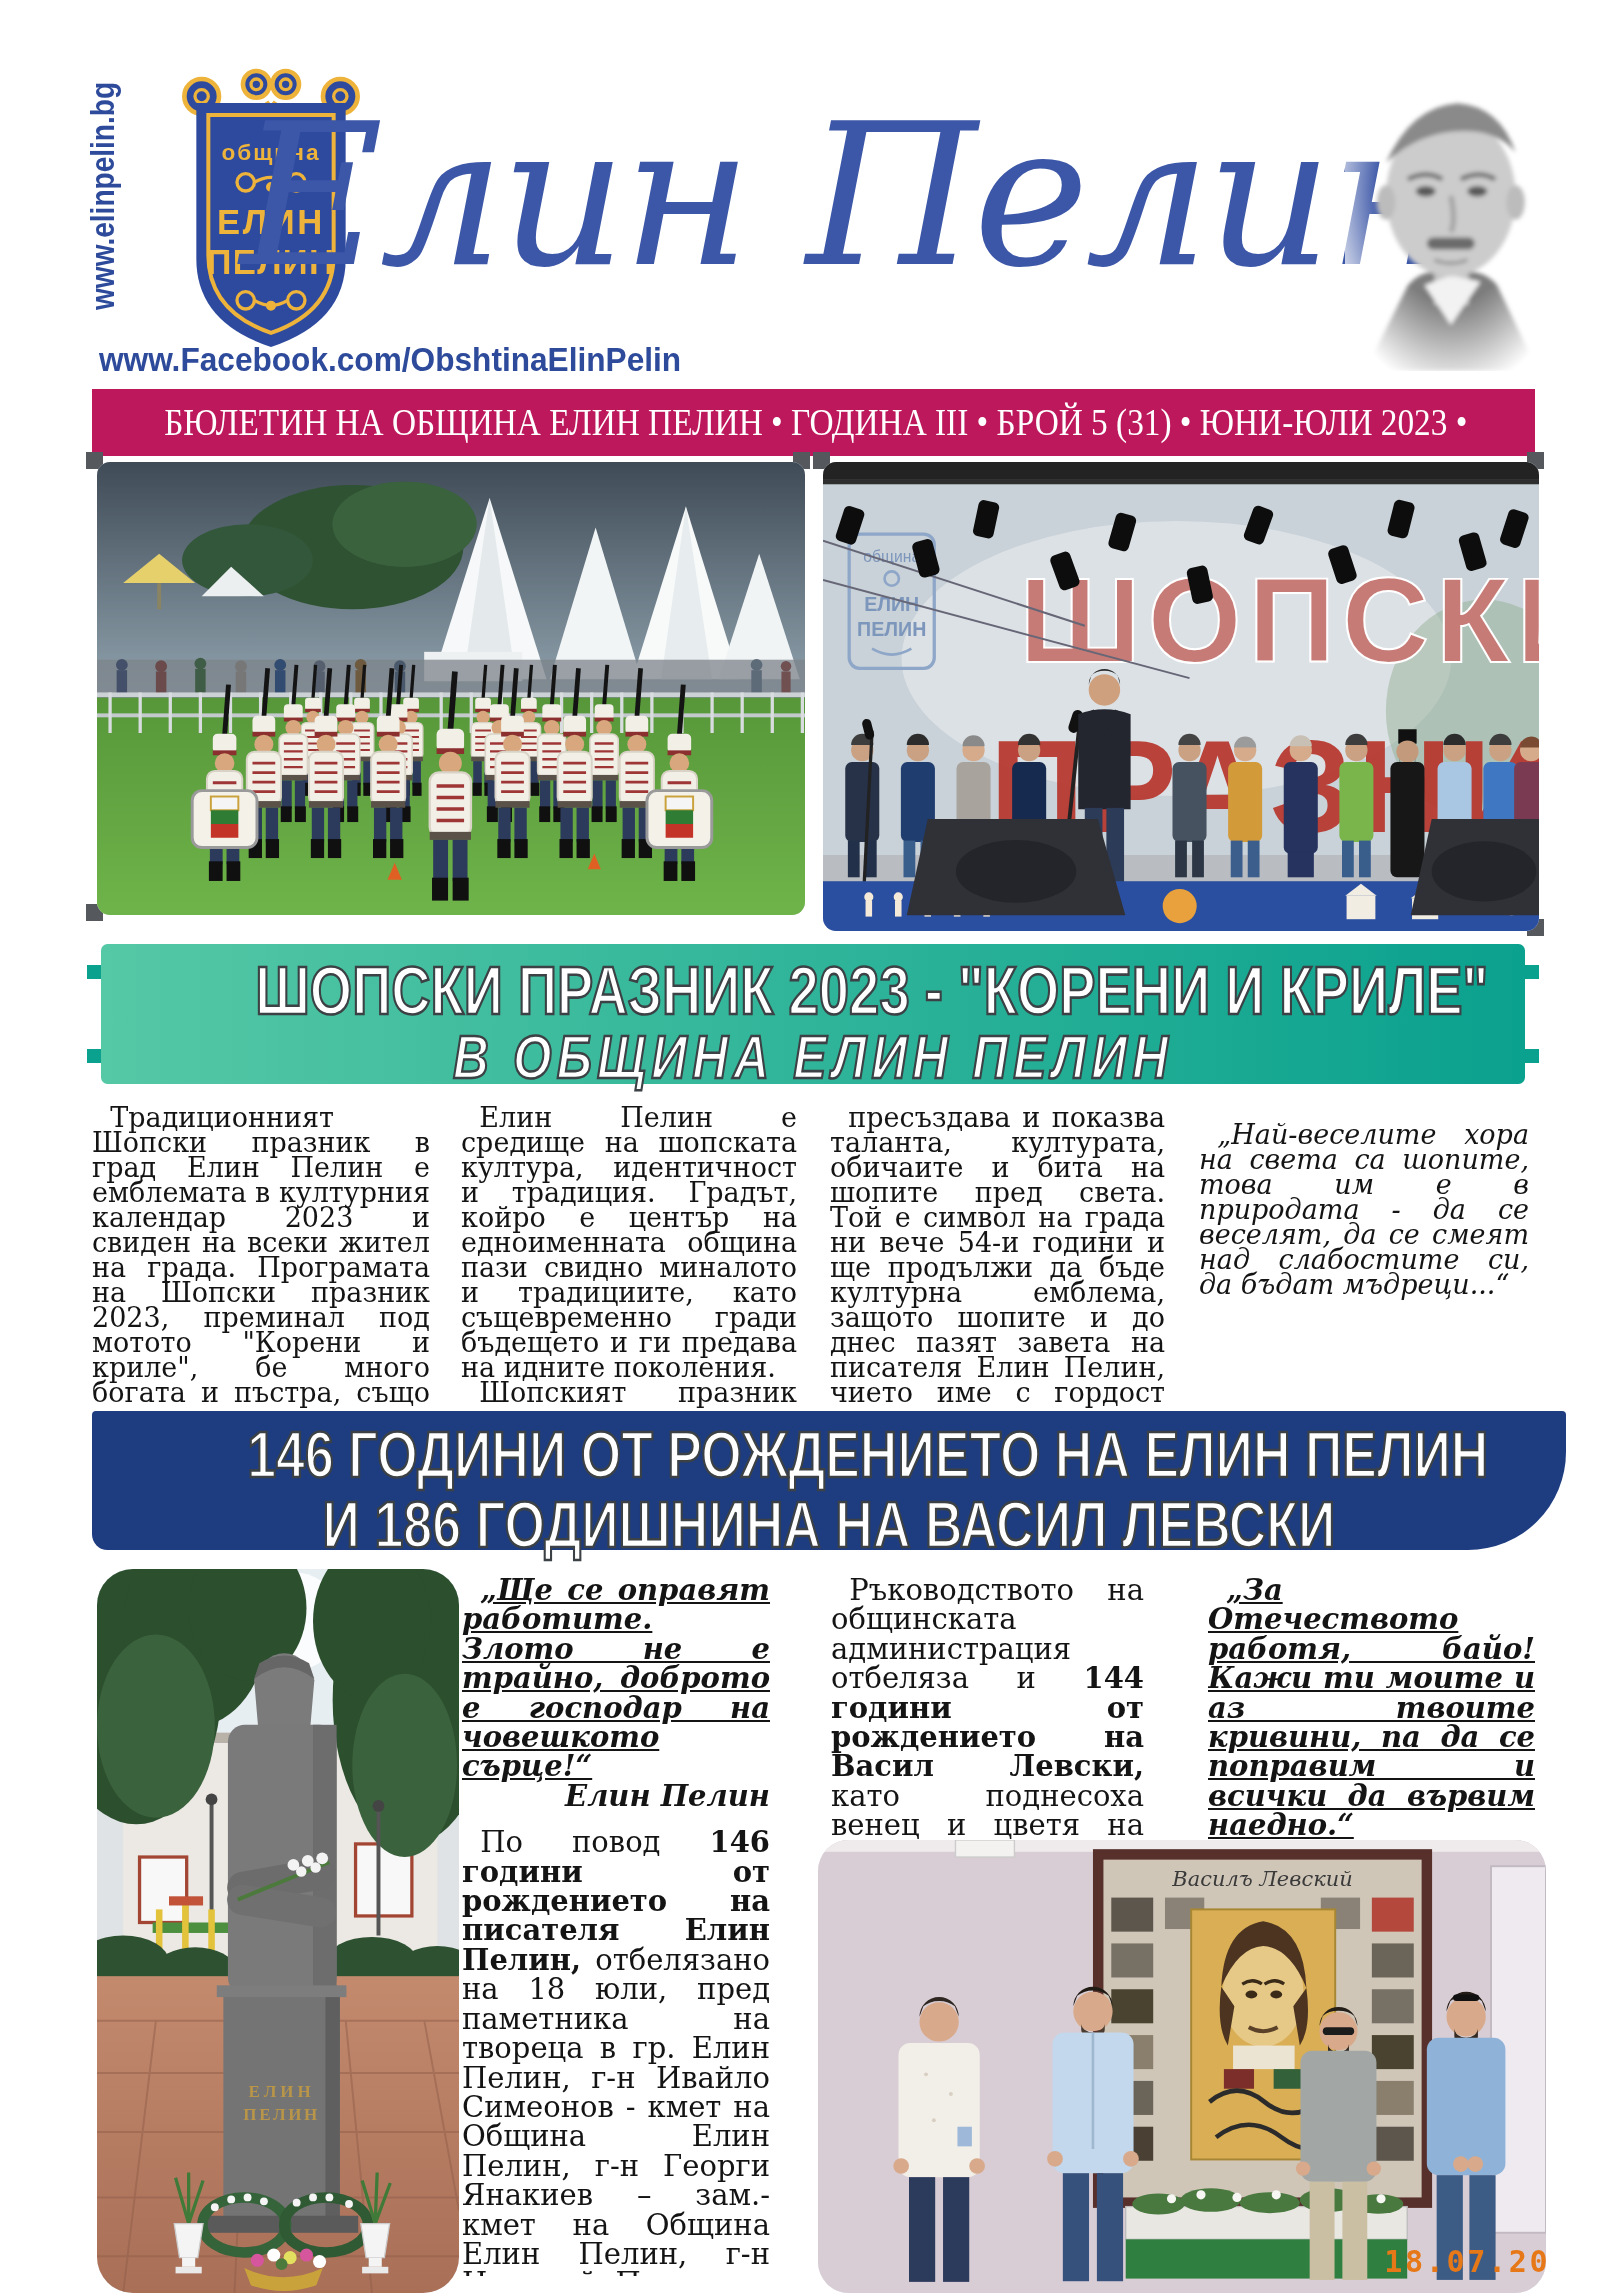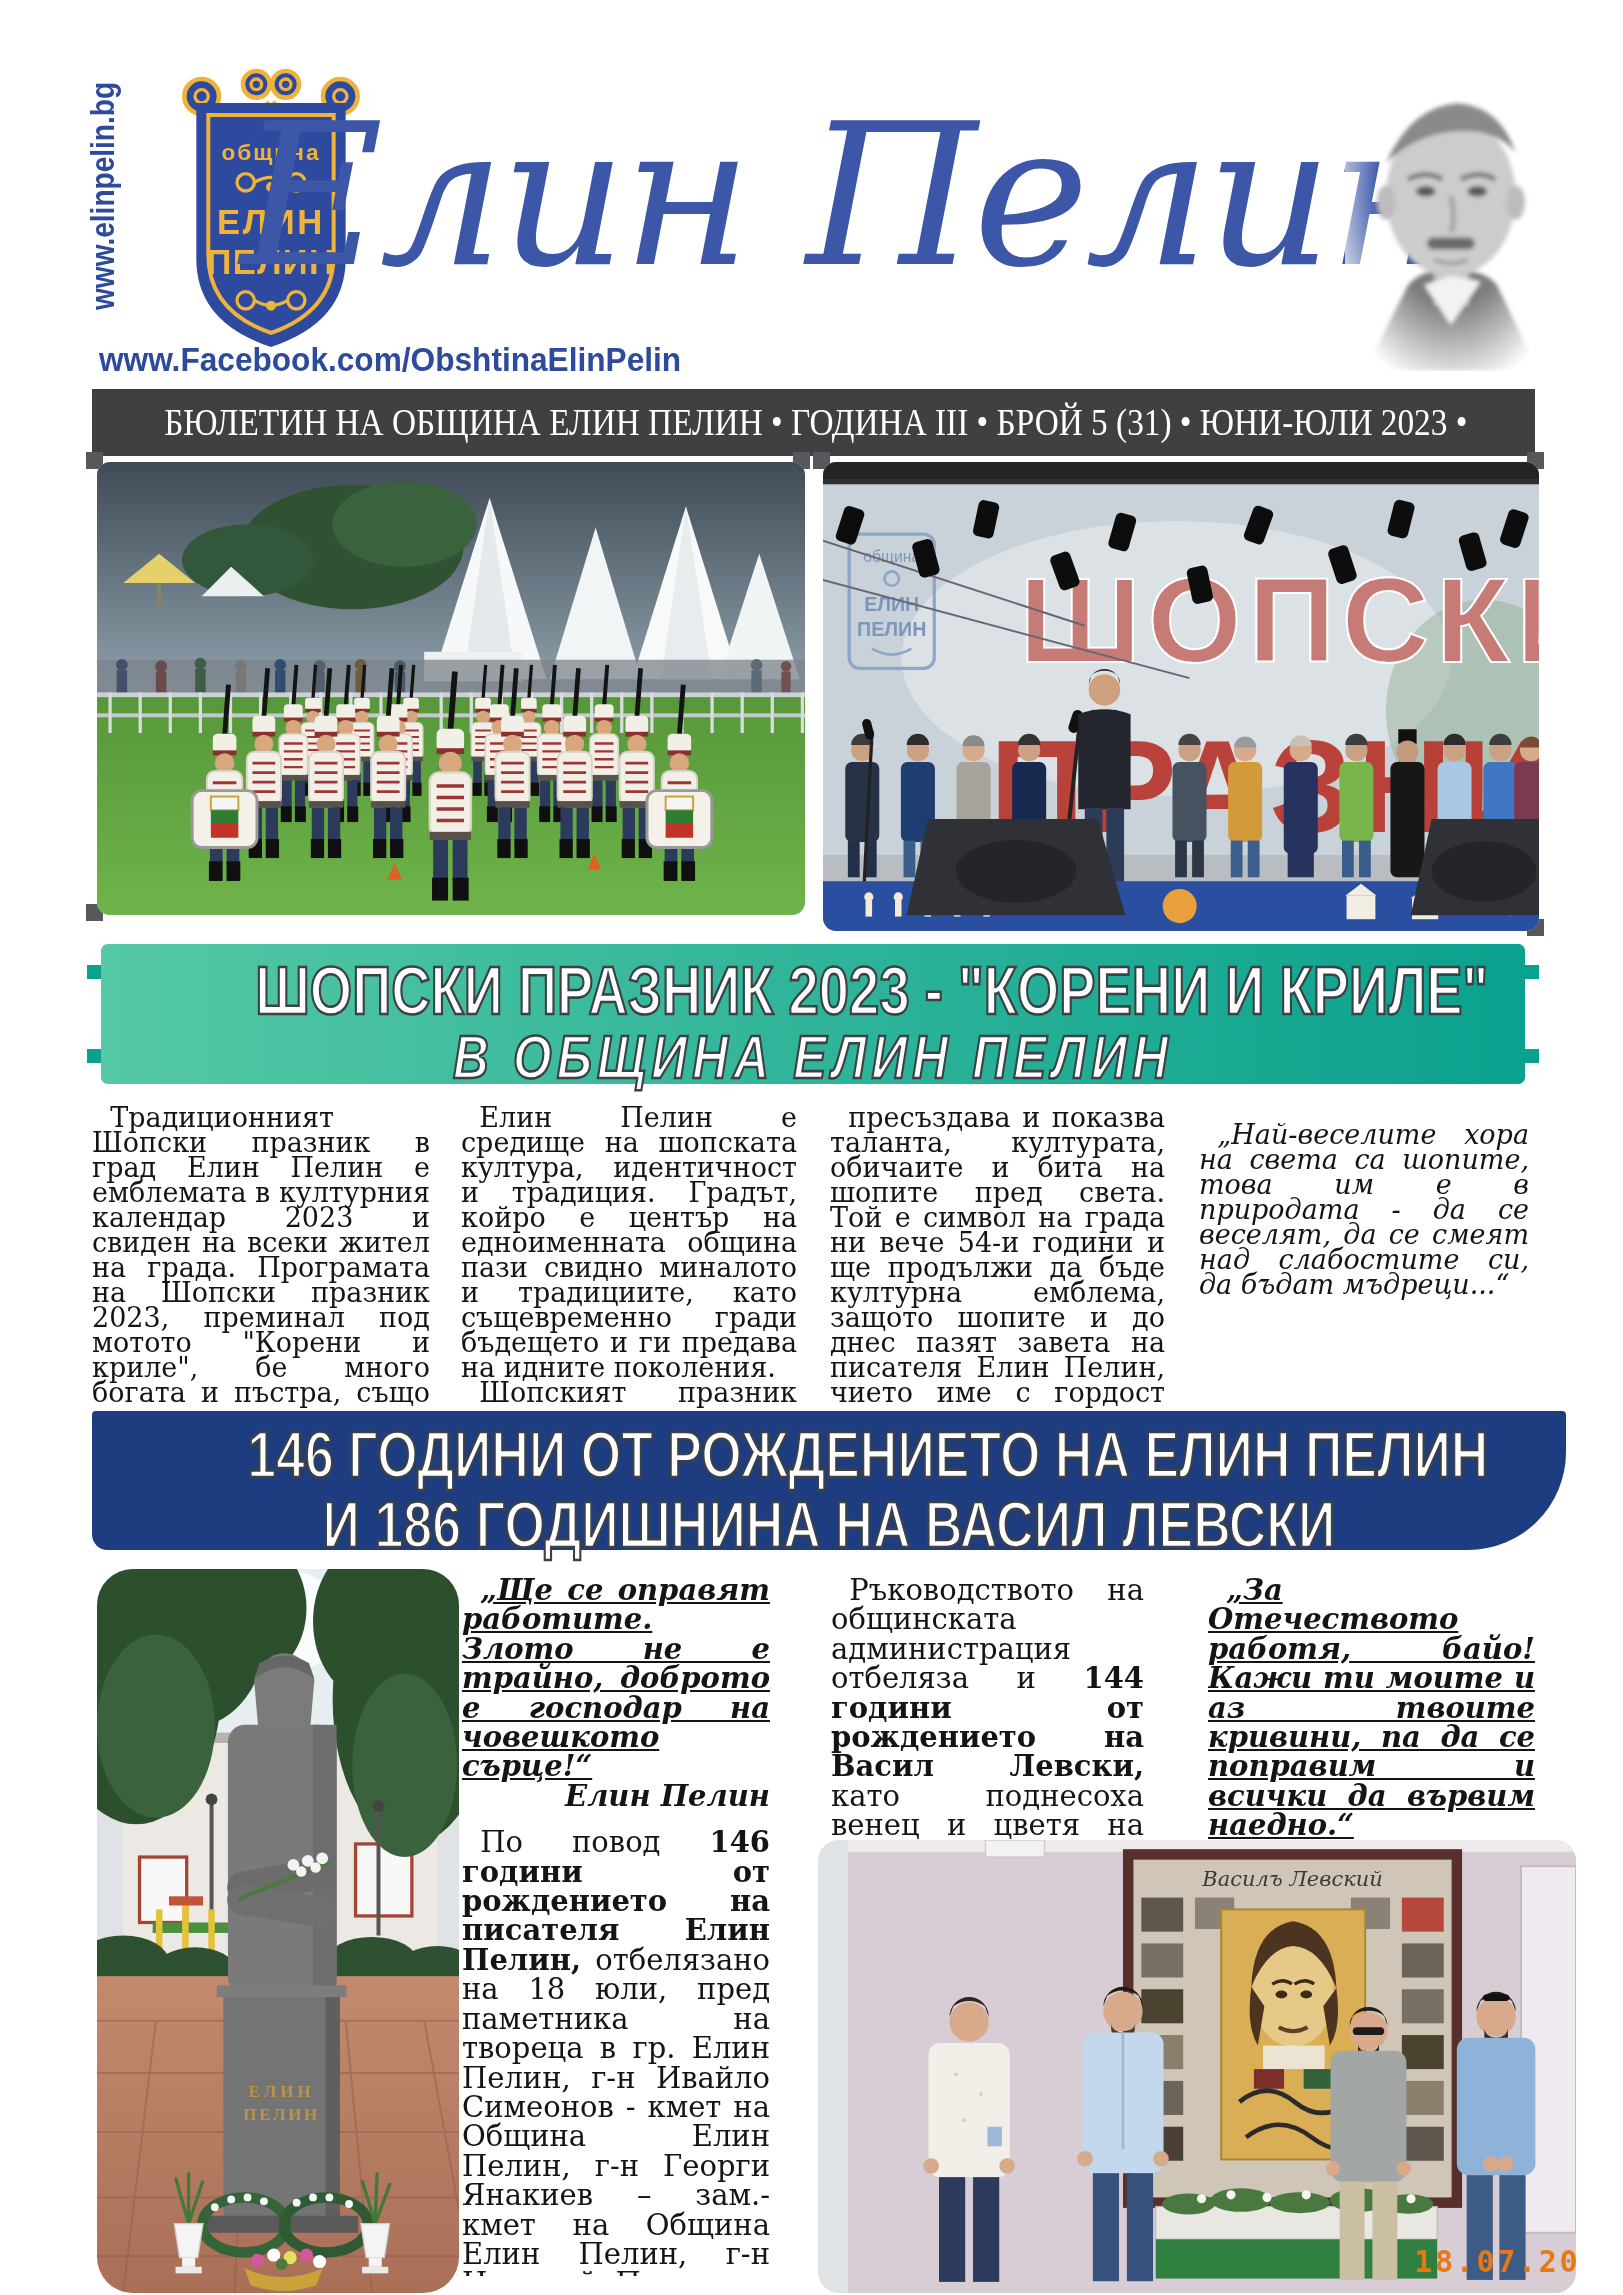--- a/index.html
+++ b/index.html
@@ -9,31 +9,31 @@
 
   
   #vert-site{left:84px;top:310px;font-family:"Liberation Sans",sans-serif;font-weight:bold;
              font-size:33px;color:#2d4a9b;white-space:nowrap;
              transform:rotate(-90deg) scaleX(0.85);transform-origin:0 0;}
   #masthead{left:376px;top:39px;width:942px;height:314px;display:flex;align-items:center;justify-content:center;}
   #masthead span{font-family:"DejaVu Serif",serif;font-style:italic;font-size:196px;color:#3c57a7;
                  letter-spacing:-3.9px;white-space:nowrap;}
   #fb{left:99px;top:340px;font-family:"Liberation Sans",sans-serif;font-weight:bold;font-size:34px;
       color:#2d4a9b;transform:scaleX(0.93);transform-origin:0 0;white-space:nowrap;}
-  #issue{left:92px;top:389px;width:1443px;height:67px;background:#404040;}
+  #issue{left:92px;top:389px;width:1443px;height:67px;background:#be185d;}
   #issue span{display:block;text-align:center;line-height:67px;font-family:"Liberation Serif",serif;
               font-size:37px;color:#ffffff;transform:scaleX(0.9);white-space:nowrap;}
 
   
   .photo{overflow:hidden;background:#dfe3e6;}
   .photo svg{display:block;width:100%;height:100%;}
   #photo-parade{left:97px;top:462px;width:708px;height:453px;border-radius:13px;}
   #photo-stage{left:823px;top:462px;width:716px;height:469px;border-radius:13px;}
   #photo-monument{left:97px;top:1569px;width:362px;height:724px;border-radius:36px;}
-  #photo-levski{left:818px;top:1840px;width:728px;height:453px;border-radius:21px;padding-left:30px;}
+  #photo-levski{left:818px;top:1840px;width:728px;height:453px;border-radius:31px;}
   .csq{width:17px;height:17px;background:#55585c;}
   .csq.g{background:#0aa18e;width:14.4px;height:14.4px;}
   .csq.w{background:#ffffff;width:14.4px;height:14.4px;}
 
   
   #headline1{left:101px;top:944px;width:1424px;height:140px;border-radius:6.5px;
              background:linear-gradient(90deg,#55c8a5,#0aa18e);}
   #headline2{left:92px;top:1411px;width:1474px;height:139px;background:#1e3c80;
              border-radius:3.9px 3.9px 98px 15.7px;}
   .hl{display:block;text-align:center;line-height:1.0;}

